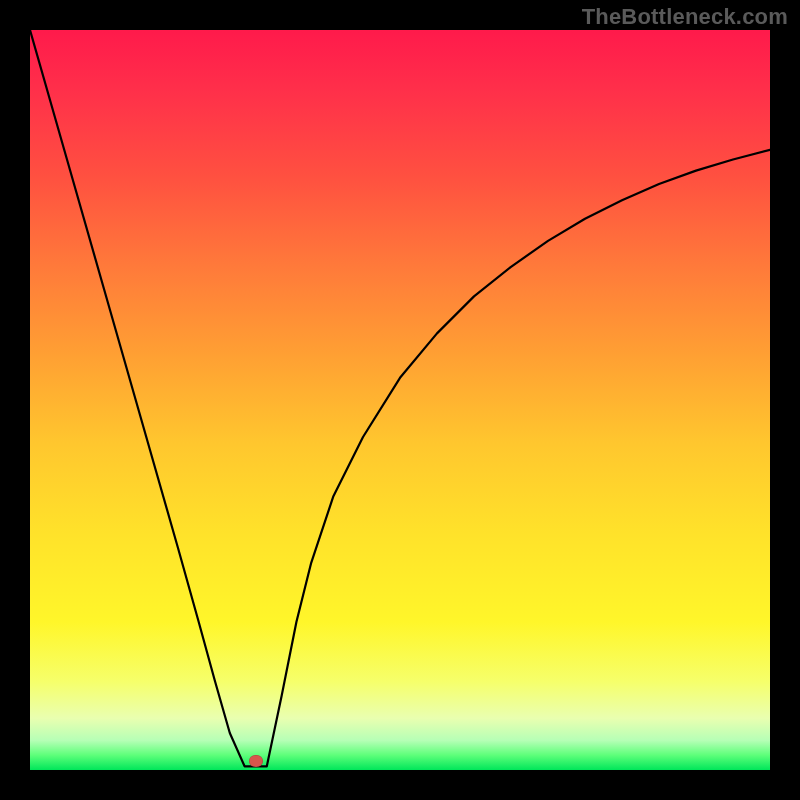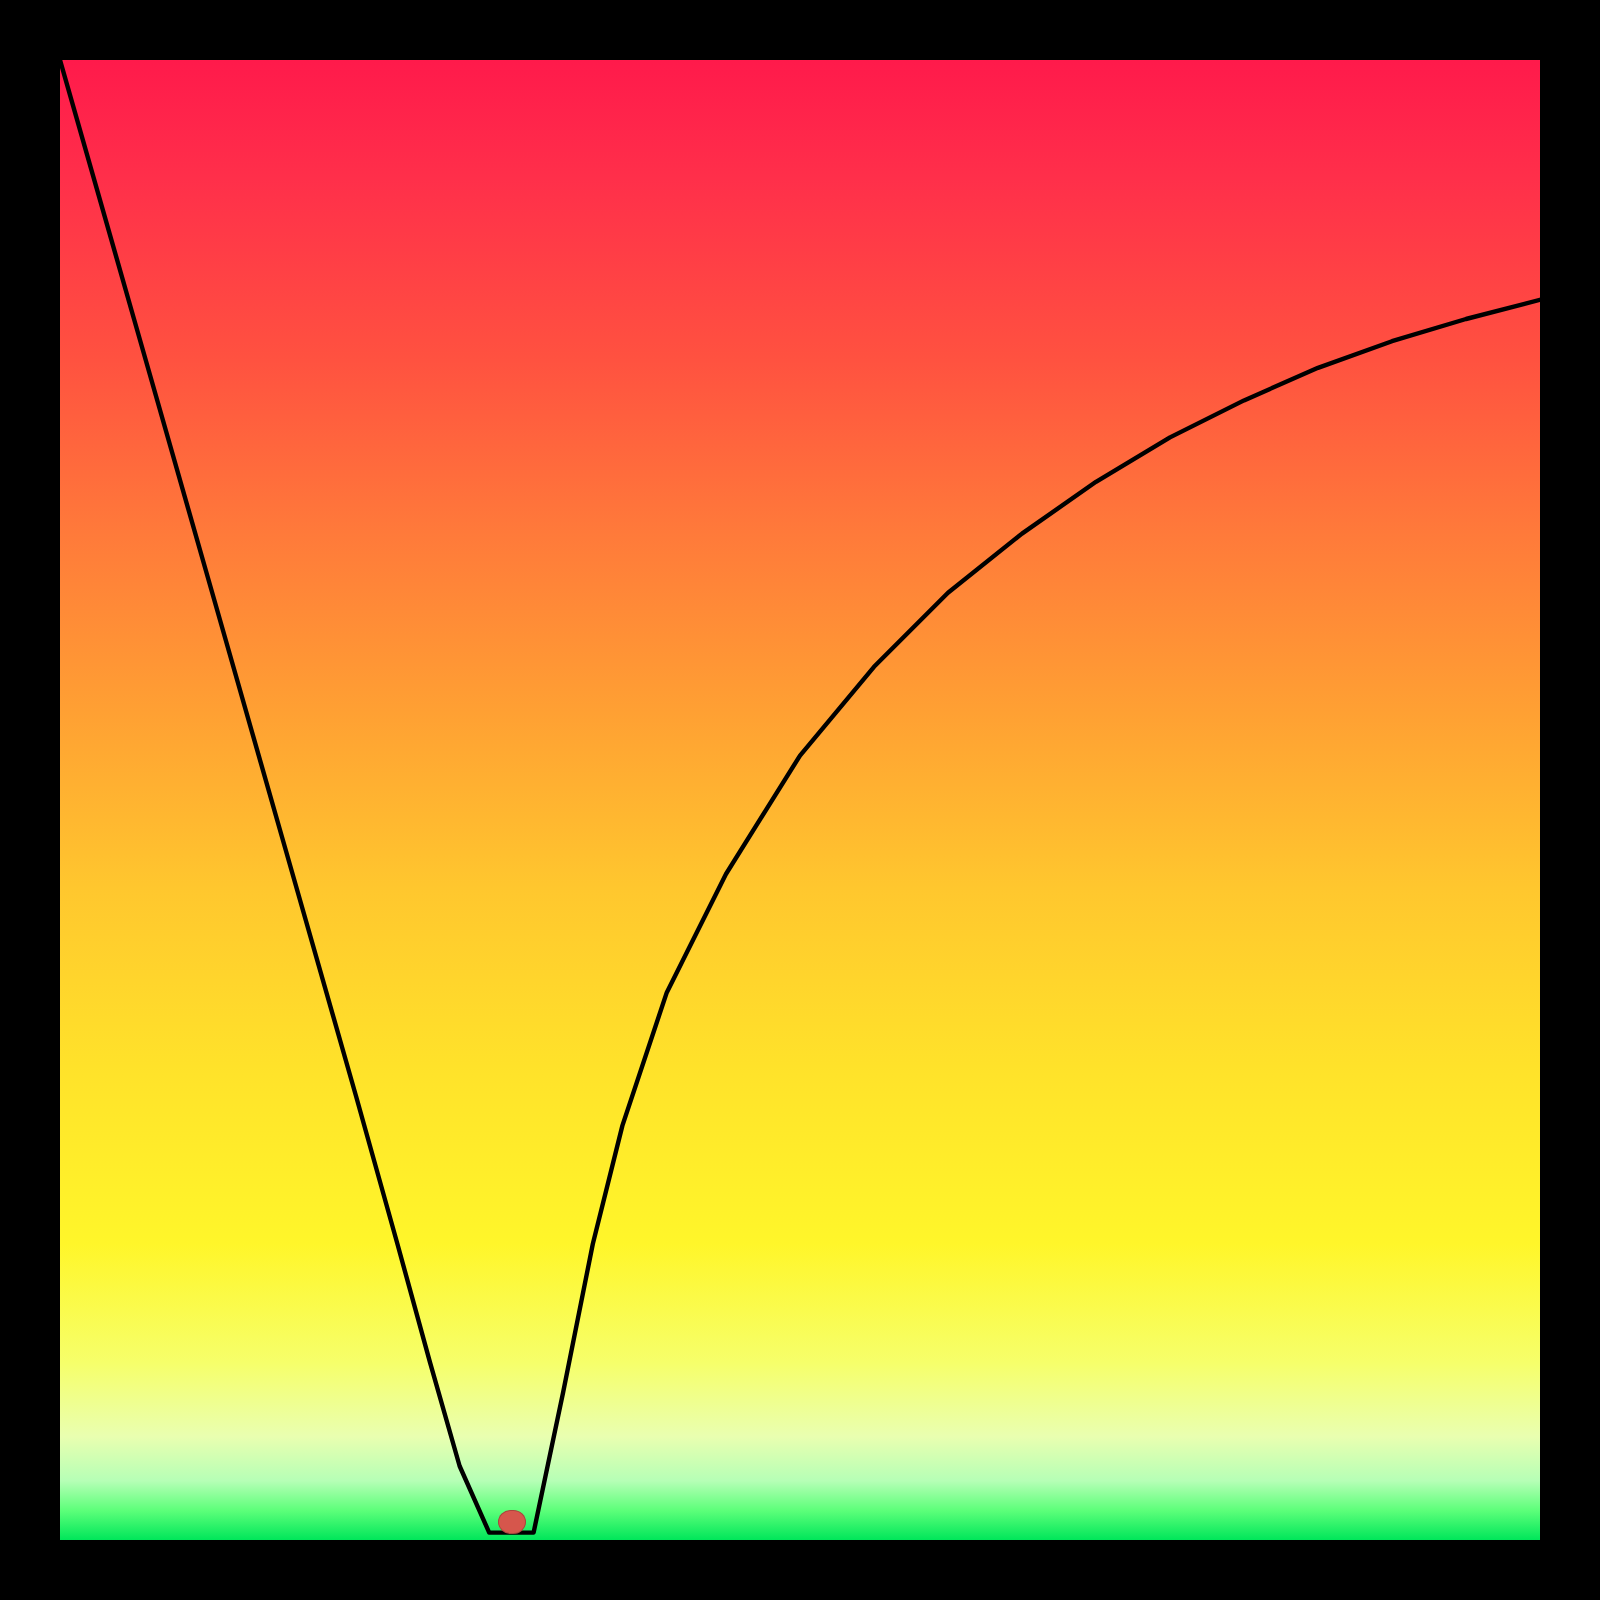--- a/index.html
+++ b/index.html
@@ -79,20 +79,21 @@
     background: #d6564c;
     box-shadow: 0 0 0 0.5px rgba(0,0,0,0.2) inset;
     transform: translate(-50%, -50%);
   }
 </style>
 </head>
 <body>
 
 <div class="frame">
 
+  <div class="attribution">TheBottleneck.com</div>
 
   <div class="plot">
     <div class="gradient"></div>
 
     <svg class="curve" viewBox="0 0 740 740" preserveAspectRatio="none">
       <path id="curve-path" d="M 0.00 0.00 L 37.00 129.50 L 74.00 259.00 L 111.00 388.50 L 148.00 518.00 L 168.72 592.00 L 185.00 651.20 L 199.80 703.00 L 214.60 736.30 L 214.60 736.30 L 236.80 736.30 L 236.80 736.30 L 251.60 666.00 L 266.40 592.00 L 281.20 532.80 L 303.40 466.20 L 333.00 407.00 L 370.00 347.80 L 407.00 303.40 L 444.00 266.40 L 481.00 236.80 L 518.00 210.90 L 555.00 188.70 L 592.00 170.20 L 629.00 153.92 L 666.00 140.60 L 703.00 129.50 L 740.00 119.88 "></path>
     </svg>
 
     <div id="marker" class="marker" style="left: 225.7px; top: 731.12px;"></div>
   </div>

